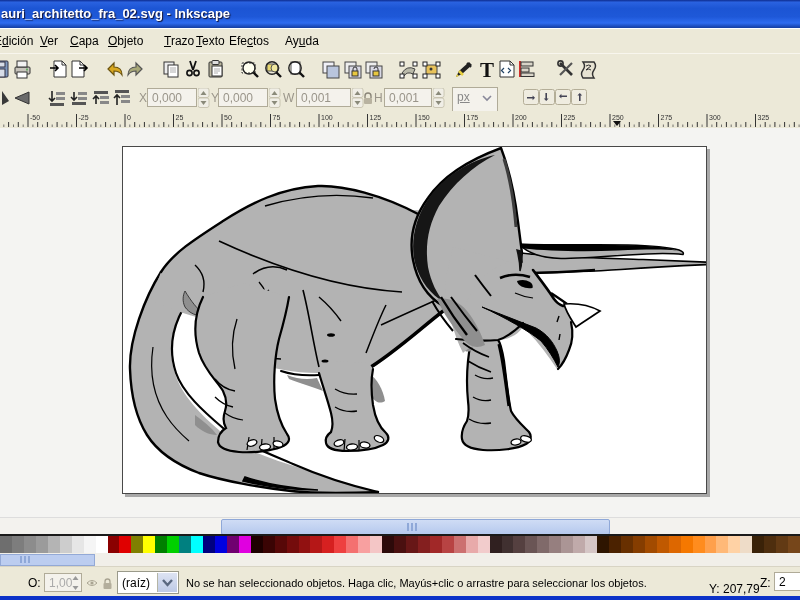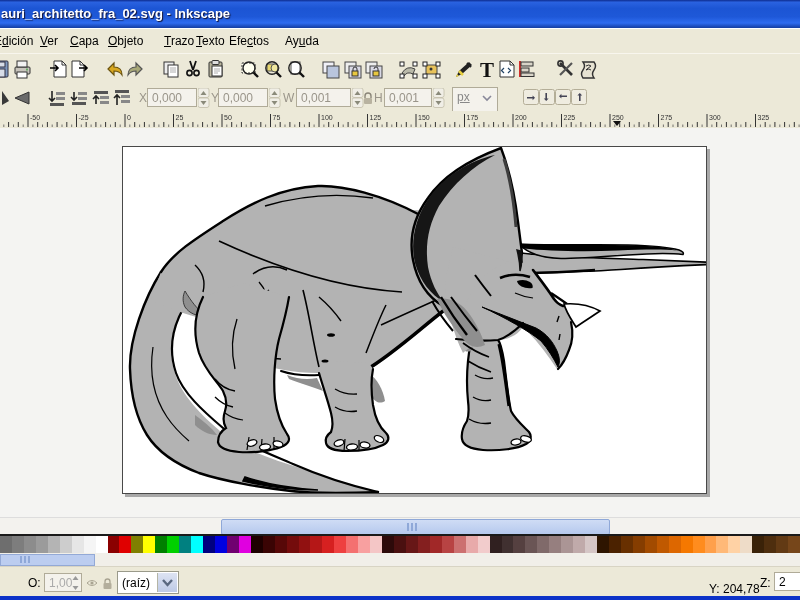--- a/index.html
+++ b/index.html
@@ -629,18 +629,19 @@
       <path d="M2,7 q5,-5 10,0 q-5,5 -10,0 z" fill="none" stroke="#a9a492"></path>
       <circle cx="7" cy="7" r="1.6" fill="#a9a492"></circle>
       <path d="M20,7 v-1.5 a2.5,2.5 0 0 1 5,0 v1.5" fill="none" stroke="#a9a492" stroke-width="1.3"></path>
       <rect x="18.5" y="7" width="8" height="6" rx="1" fill="#b3ae9c"></rect>
     </svg>
   <div class="spin" style="left:117px;top:4px;width:62px;height:23px;color:#000;background:#fff;border-color:#9a9a8a;padding-top:4px;">(raíz)
     <div style="position:absolute;right:1px;top:1px;width:19px;height:19px;background:linear-gradient(180deg,#dde3f2,#becae6);border-left:1px solid #b5b5a5;"><svg width="19" height="19">
           <path d="M5,7 l4.5,5 l4.5,-5" fill="none" stroke="#5a6880" stroke-width="2.4"></path>
         </svg></div>
   </div>
+  <span class="sbtext" style="left:186px;top:10px;font-size:11px;">No se han seleccionado objetos. Haga clic, Mayús+clic o arrastre para seleccionar los objetos.</span>
   <span class="sbtext" style="left:709px;top:14px;margin-top:45px;">X: 236,45</span>
-  <span class="sbtext" style="left:709px;top:15px;">Y: 204,78</span>
+  <span class="sbtext" style="left:709px;top:15px;">Y: 207,79</span>
   <span class="sbtext" style="left:760px;top:9px;">Z:</span>
   <div class="spin" style="left:774px;top:5px;width:28px;color:#000;background:#fff;">2</div>
 </div>
 <div class="abs" id="bottomedge"></div>
 
 </body></html>

